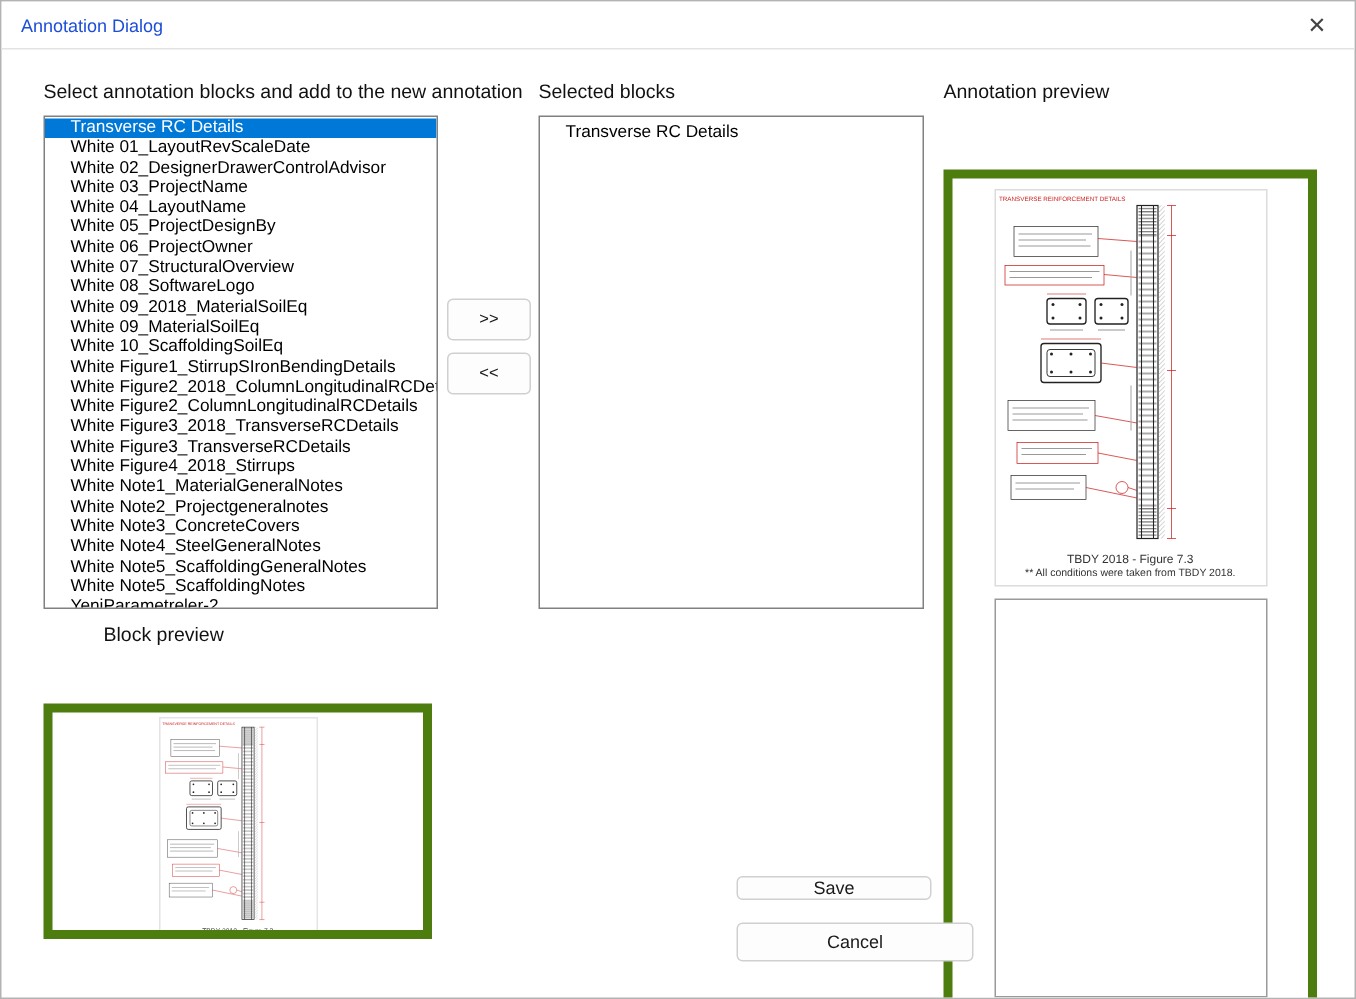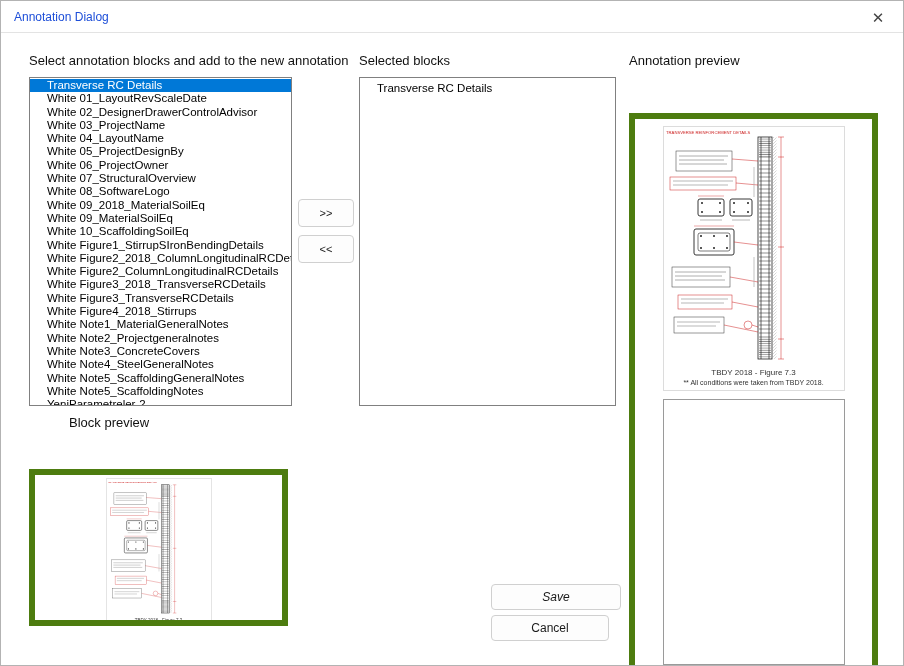--- a/index.html
+++ b/index.html
@@ -195,16 +195,16 @@
     <div class="page preview-page">
       <svg viewBox="0 0 180 240">
           <use href="#rc-drawing"></use>
         </svg>
       <div class="preview-caption">TBDY 2018 - Figure 7.3</div>
       <div class="preview-note">** All conditions were taken from TBDY 2018.</div>
     </div>
     <div class="empty-box"></div>
   </div>
 
-  <button class="btn btn-footer" style="left:490px; top:583px; width:130px; height:26px;font-style:italic;">Save</button>
-  <button class="btn btn-footer" style="left:490px; top:614px; width:118px; height:26px;">Cancel</button>
+  <button class="btn btn-footer" style="left:490px; top:583px; width:130px; height:16px;">Save</button>
+  <button class="btn btn-footer" style="left:490px; top:614px; width:158px; height:26px;">Cancel</button>
 
 </div>
 
 </body></html>

